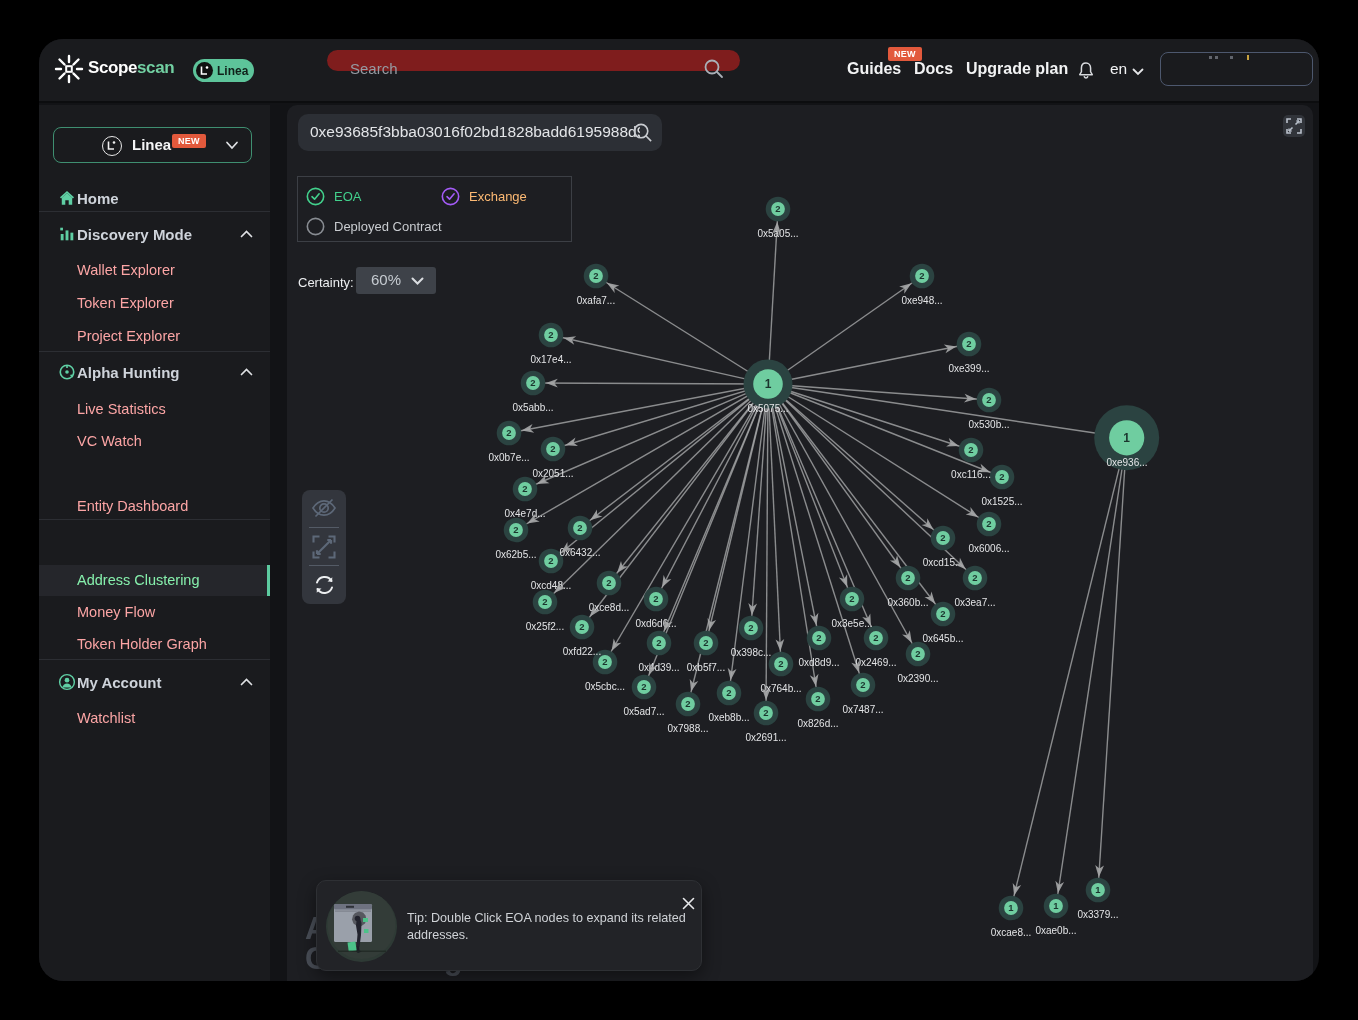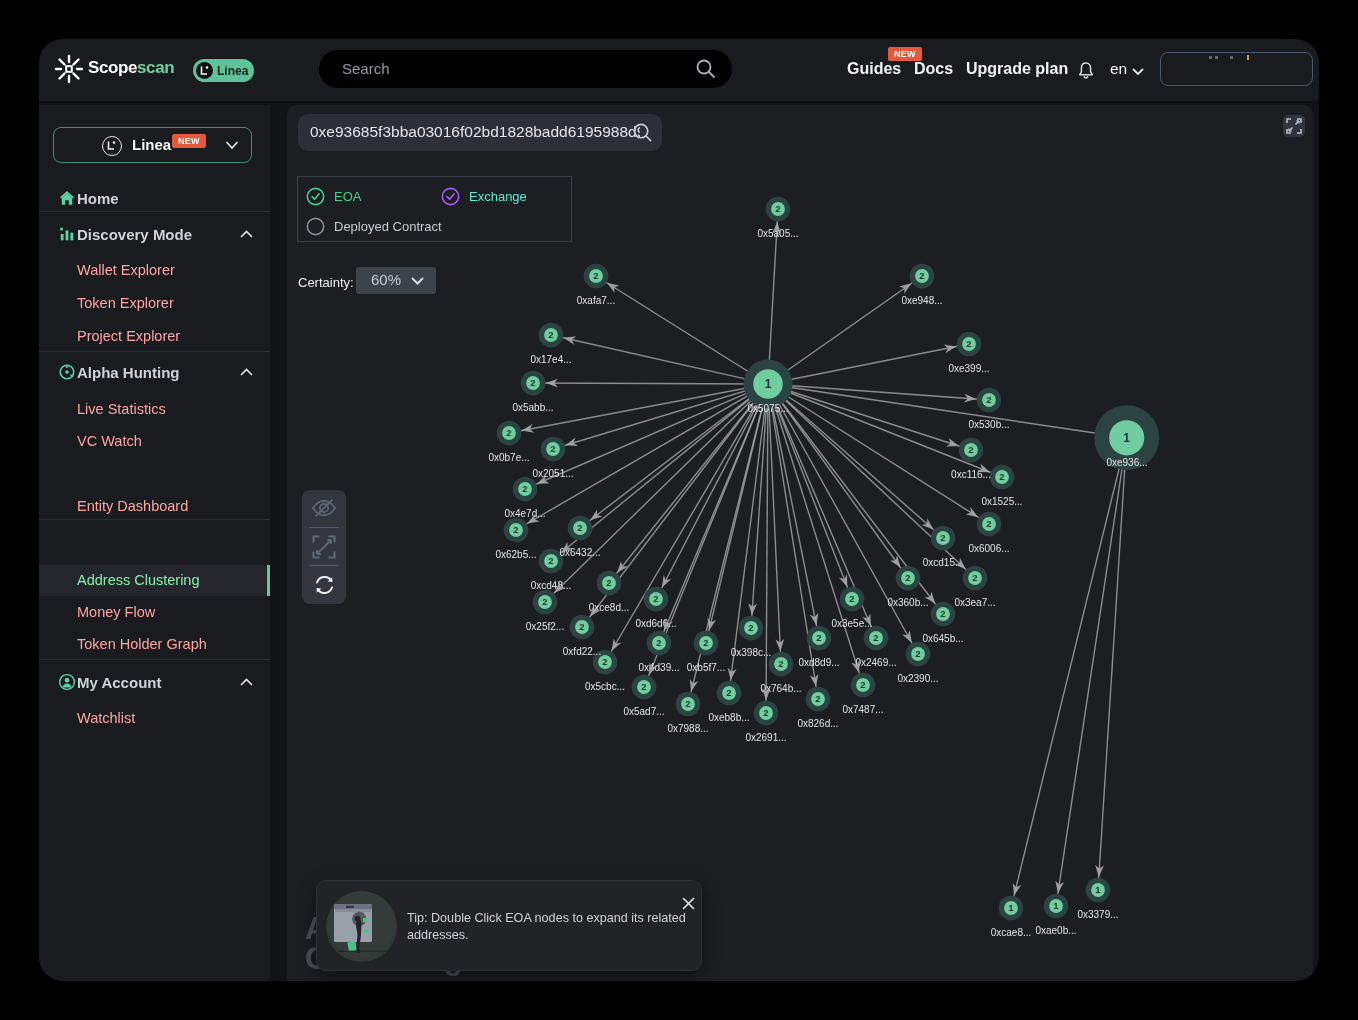--- a/index.html
+++ b/index.html
@@ -12,22 +12,22 @@
   background:#1a1b1e; border-bottom:2px solid #0c0d0f; }
 .logo { position:absolute; left:15px; top:15px; width:30px; height:30px; }
 .logotext { position:absolute; left:49px; top:19px; font-size:17px; font-weight:bold;
   color:#fff; letter-spacing:-0.4px; }
 .logotext span { color:#72d0a2; }
 .linea-pill { position:absolute; left:154px; top:20px; width:61px; height:23px;
   background:#5dc49a; border-radius:12px; display:flex; align-items:center; }
 .linea-pill .lcirc { width:17px; height:17px; border-radius:50%; background:#111;
   margin-left:3px; position:relative; }
 .linea-pill .txt { font-size:12px; font-weight:bold; color:#10211a; margin-left:4px; }
-.search-pill { position:absolute; left:280px; top:11px; width:413px; height:38px;
-  background:#000000; border-radius:19px; }
+.search-pill { position:absolute; left:288px; top:11px; width:413px; height:21px;
+  background:#7f1d1d; border-radius:19px; }
 .search-pill .ph { position:absolute; left:23px; top:10px; font-size:15px; color:#969ba3; }
 .navlinks { position:absolute; top:0; height:64px; font-size:16px; font-weight:bold; color:#f2f3f4; }
 .nav-item { position:absolute; top:21px; white-space:nowrap; }
 .newbadge { position:absolute; background:#e2593c; color:#fff; font-size:9px; font-weight:bold;
   padding:2px 6px 2px; border-radius:2px; letter-spacing:0.3px; }
 .wallet-box { position:absolute; left:1121px; top:13px; width:153px; height:34px;
   border:1.5px solid #4d586e; border-radius:8px; }
 
 .sidebar { position:absolute; left:0; top:66px; width:231px; height:876px; background:#1a1b1e; }
 .linea-btn { position:absolute; left:14px; top:22px; width:199px; height:36px;
@@ -504,21 +504,21 @@
         <line x1="15.7" y1="15.7" x2="21" y2="21" stroke="#c9ccd1" stroke-width="1.7"></line>
       </svg>
     </div>
     <div class="legend">
       <div class="leg-item" style="left:8px; top:10px; color:#42d08c;">
         <svg width="19" height="19" viewBox="0 0 20 20" style="margin-right:9px">
           <circle cx="10" cy="10" r="8.6" stroke="#42d08c" stroke-width="1.7" fill="none"></circle>
           <path d="M6.3 10.2 L9 12.8 L13.8 7.2" stroke="#42d08c" stroke-width="1.7" fill="none" stroke-linecap="round" stroke-linejoin="round"></path>
         </svg>EOA
       </div>
-      <div class="leg-item" style="left:143px; top:10px; color:#5eead4;">
+      <div class="leg-item" style="left:143px; top:10px; color:#fdba74;">
         <svg width="19" height="19" viewBox="0 0 20 20" style="margin-right:9px">
           <circle cx="10" cy="10" r="8.6" stroke="#a35bf6" stroke-width="1.7" fill="none"></circle>
           <path d="M6.3 10.2 L9 12.8 L13.8 7.2" stroke="#a35bf6" stroke-width="1.7" fill="none" stroke-linecap="round" stroke-linejoin="round"></path>
         </svg>Exchange
       </div>
       <div class="leg-item" style="left:8px; top:40px; color:#c9ccd0;">
         <svg width="19" height="19" viewBox="0 0 20 20" style="margin-right:9px">
           <circle cx="10" cy="10" r="8.6" stroke="#888c92" stroke-width="1.7" fill="none"></circle>
         </svg>Deployed Contract
       </div>

